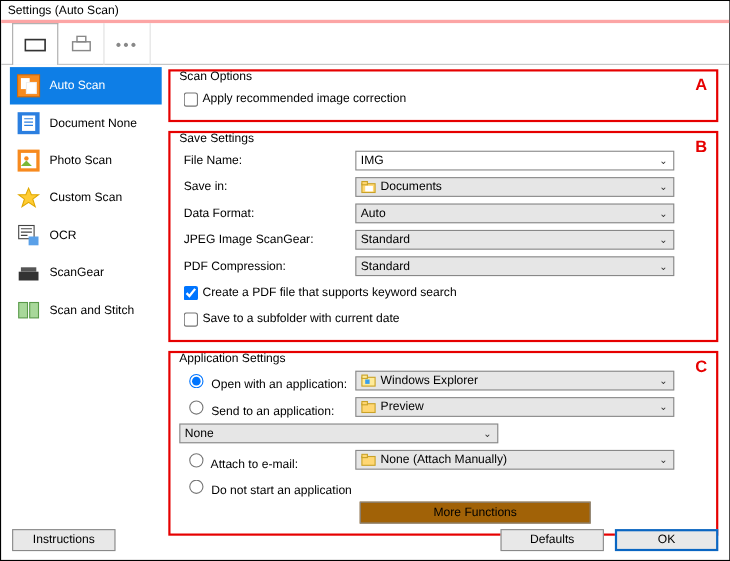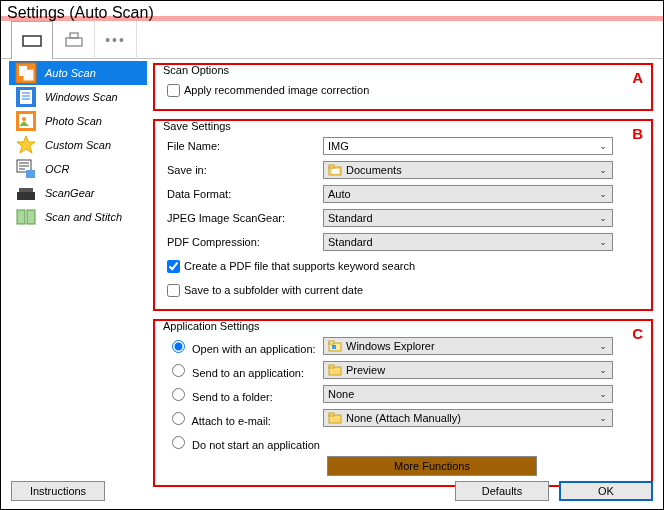--- a/index.html
+++ b/index.html
@@ -10,22 +10,22 @@
     background: #fff;
     color: #000;
     width: 664px;
     height: 510px;
     border: 1px solid #000;
     position: relative;
   }
   .titlebar {
     height: 20px;
     padding: 3px 6px;
-    font-size: 16px;
-    border-bottom: 5px solid #fca5a5;
+    font-size: 11px;
+    border-bottom: 3px solid #fca5a5;
     background: #fff;
   }
   .toolbar {
     height: 38px;
     border-bottom: 1px solid #c0c0c0;
     display: flex;
     padding-left: 10px;
   }
   .toolbar .tb-btn {
     width: 42px;
@@ -46,24 +46,23 @@
     height: 422px;
   }
   .sidebar {
     width: 148px;
     padding: 2px 2px 2px 8px;
   }
   .side-item {
     display: flex;
     align-items: center;
     gap: 8px;
-    height: 24px;
+    height: 34px;
     padding: 0 6px;
     color: #000;
-    font-style: italic;
   }
   .side-item.active {
     background: #0e7ee6;
     color: #fff;
   }
   .side-icon {
     width: 22px;
     height: 22px;
     display: inline-flex;
     align-items: center;
@@ -208,21 +207,21 @@
     <div class="side-item">
       <span class="side-icon">
         <svg width="22" height="22">
             <rect x="1" y="1" width="20" height="20" fill="#2b7fe0"></rect>
             <rect x="5" y="4" width="12" height="14" fill="#fff"></rect>
             <line x1="7" y1="7" x2="15" y2="7" stroke="#2b7fe0"></line>
             <line x1="7" y1="10" x2="15" y2="10" stroke="#2b7fe0"></line>
             <line x1="7" y1="13" x2="15" y2="13" stroke="#2b7fe0"></line>
           </svg>
       </span>
-      <span>Windows Scan</span>
+      <span>Document None</span>
     </div>
     <div class="side-item">
       <span class="side-icon">
         <svg width="22" height="22">
             <rect x="1" y="1" width="20" height="20" fill="#f78a1e"></rect>
             <rect x="4" y="4" width="14" height="14" fill="#fff"></rect>
             <circle cx="9" cy="9" r="2" fill="#f78a1e"></circle>
             <path d="M4 16 L9 11 L14 16 Z" fill="#7ab837"></path>
           </svg>
       </span>
@@ -373,24 +372,20 @@
                 <rect x="1" y="3" width="12" height="8" fill="#ffd773" stroke="#c9a227"></rect>
                 <rect x="1" y="1" width="5" height="3" fill="#ffd773" stroke="#c9a227"></rect>
               </svg>
           </span>
           <span>Preview</span>
           <span class="arrow">⌄</span>
         </div>
       </div>
 
       <div class="row">
-        <label class="lbl">
-          <input type="radio" name="appset" class="radio" style="">
-          <span>Send to a folder:</span>
-        </label>
         <div class="sel grey">
           <span>None</span>
           <span class="arrow">⌄</span>
         </div>
       </div>
 
       <div class="row">
         <label class="lbl">
           <input type="radio" name="appset" class="radio" style="">
           <span>Attach to e-mail:</span>

